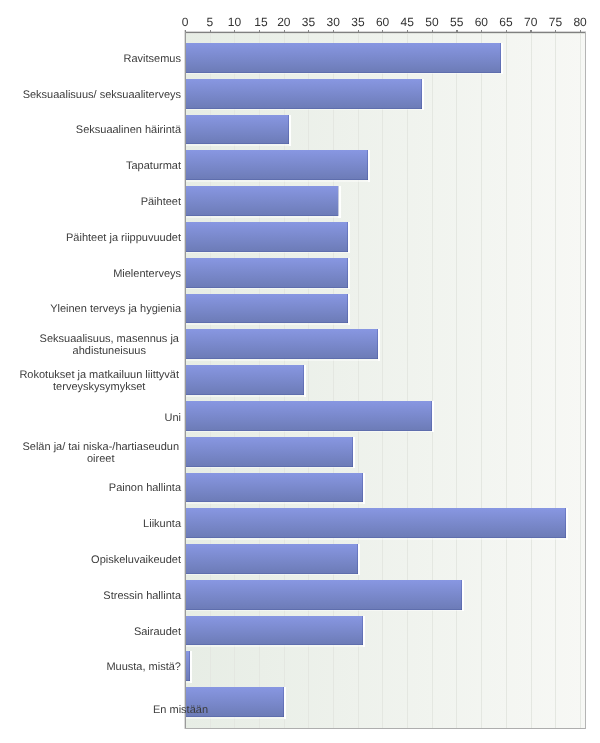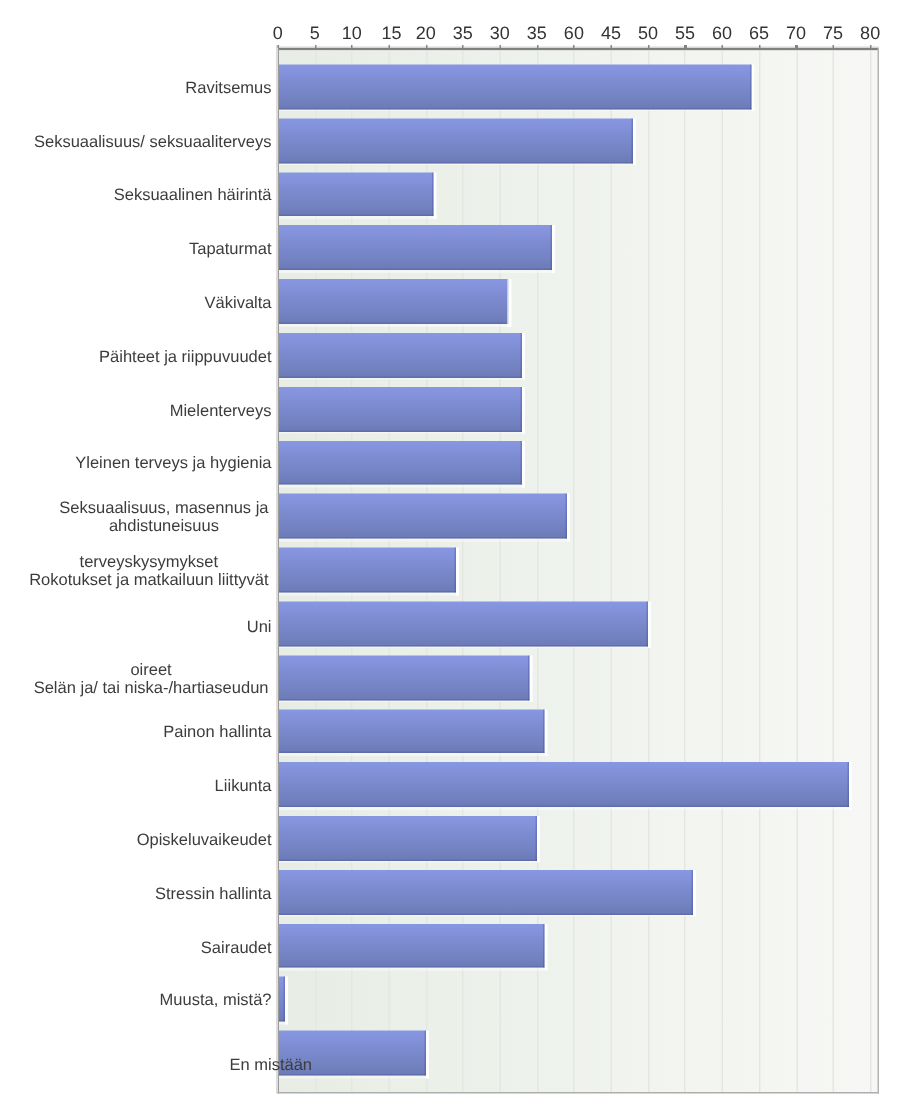--- a/index.html
+++ b/index.html
@@ -181,21 +181,21 @@
           <div class="catline">Seksuaalinen häirintä</div>
         </div>
       </div>
       <div class="cat" style="top: 150.42px; height: 29.8px;">
         <div class="catlines">
           <div class="catline">Tapaturmat</div>
         </div>
       </div>
       <div class="cat" style="top: 186.21px; height: 29.8px;">
         <div class="catlines">
-          <div class="catline">Väkivalta</div>
+          <div class="catline">Päihteet</div>
         </div>
       </div>
       <div class="cat" style="top: 222px; height: 29.8px;">
         <div class="catlines">
           <div class="catline">Päihteet ja riippuvuudet</div>
         </div>
       </div>
       <div class="cat" style="top: 257.79px; height: 29.8px;">
         <div class="catlines">
           <div class="catline">Mielenterveys</div>
@@ -207,33 +207,33 @@
         </div>
       </div>
       <div class="cat" style="top: 329.37px; height: 29.8px;">
         <div class="catlines multi">
           <div class="catline">Seksuaalisuus, masennus ja</div>
           <div class="catline">ahdistuneisuus</div>
         </div>
       </div>
       <div class="cat" style="top: 365.16px; height: 29.8px;">
         <div class="catlines multi">
+          <div class="catline">Rokotukset ja matkailuun liittyvät</div>
           <div class="catline">terveyskysymykset</div>
-          <div class="catline">Rokotukset ja matkailuun liittyvät</div>
         </div>
       </div>
       <div class="cat" style="top: 402px; height: 29.8px;">
         <div class="catlines">
           <div class="catline">Uni</div>
         </div>
       </div>
       <div class="cat" style="top: 436.74px; height: 29.8px;">
         <div class="catlines multi">
+          <div class="catline">Selän ja/ tai niska-/hartiaseudun</div>
           <div class="catline">oireet</div>
-          <div class="catline">Selän ja/ tai niska-/hartiaseudun</div>
         </div>
       </div>
       <div class="cat" style="top: 472.53px; height: 29.8px;">
         <div class="catlines">
           <div class="catline">Painon hallinta</div>
         </div>
       </div>
       <div class="cat" style="top: 508.32px; height: 29.8px;">
         <div class="catlines">
           <div class="catline">Liikunta</div>

